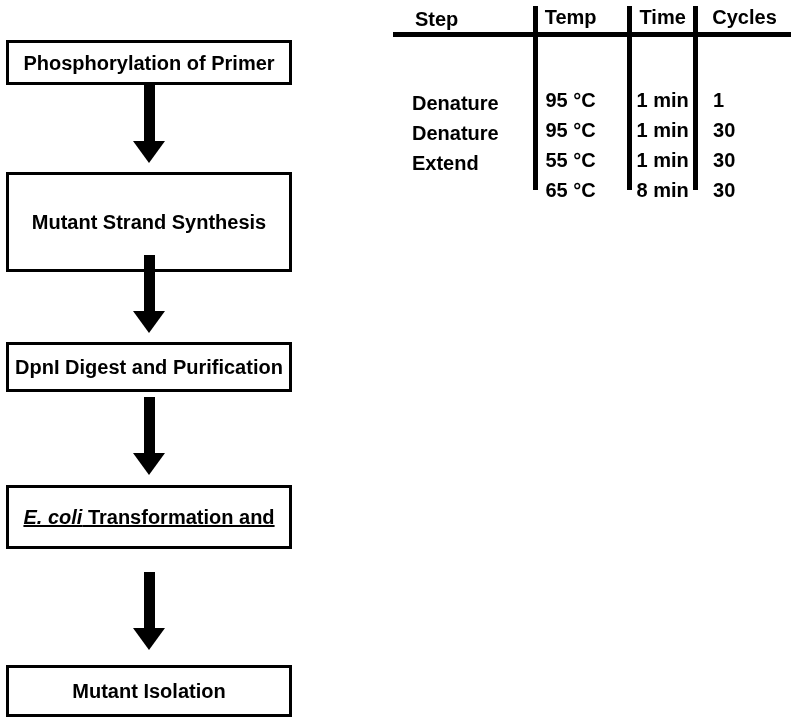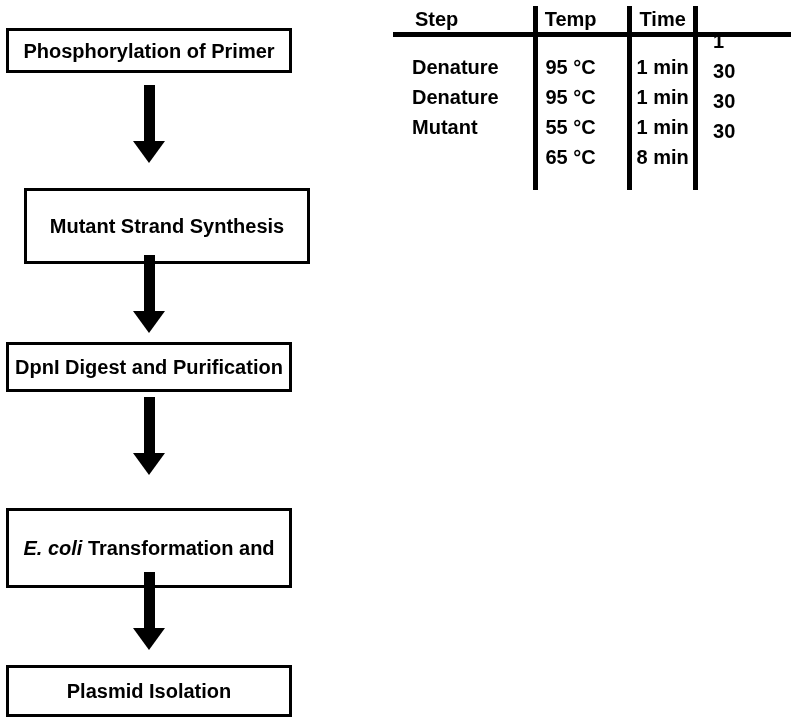--- a/index.html
+++ b/index.html
@@ -9,24 +9,24 @@
   }
 
   
   .flow-box {
     position:absolute; left:6px; width:286px; box-sizing:border-box;
     border:3px solid #000; background:#fff;
     display:flex; flex-direction:column; align-items:center; justify-content:center;
     text-align:center; font-weight:bold; font-size:20px; line-height:34px;
     white-space:nowrap;
   }
-  #box-phos      { top:28px;  height:45px; }
-  #box-synth     { top:188px; height:76px;margin-left:18px; }
+  #box-phos      { top:40px;  height:45px; }
+  #box-synth     { top:172px; height:100px; }
   #box-digest    { top:342px; height:50px;justify-content:center; }
-  #box-transform { top:508px; height:80px; }
+  #box-transform { top:485px; height:64px;text-decoration:underline; }
   #box-isolation { top:665px; height:52px; }
   .flow-box em { font-style:italic; }
 
   
   .arrow { position:absolute; left:133px; width:32px; height:78px; }
   .arrow .stem { width:11px; height:56px; background:#000; margin:0 auto; }
   .arrow .head {
     width:0; height:0; margin:0 auto;
     border-left:16px solid transparent; border-right:16px solid transparent;
     border-top:22px solid #000;
@@ -35,21 +35,21 @@
   #arrow-2 { top:255px; }
   #arrow-3 { top:397px; }
   #arrow-4 { top:572px; }
 
   
   .pcr-table {
     position:absolute; left:393px; top:6px; width:398px; height:184px;
     display:flex; font-size:20px;
   }
   .t-rule { position:absolute; left:0; top:26px; width:100%; height:5px; background:#000; }
-  .t-col { box-sizing:border-box; display:flex; flex-direction:column; }
+  .t-col { box-sizing:border-box; display:flex; flex-direction:column;gap:36px; }
   .t-col-step   { width:152px; }
   .t-col-temp   { width:76px;  border-left:5px solid #000; }
   .t-col-time   { width:71px;  border-left:5px solid #000;margin-left:24px; }
   .t-col-cycles { width:106px; border-left:5px solid #000; }
   .t-hdr {
     height:26px; display:flex; align-items:center; justify-content:center;
     font-weight:bold; white-space:nowrap;
   }
   .t-col-step .t-hdr { justify-content:flex-start; padding-left:22px; }
   .t-cells { padding-top:20px;font-weight:bold; }
@@ -95,32 +95,32 @@
   <div class="flow-box" id="box-transform">
     <div><em>E. coli</em><span> Transformation and</span></div>
   </div>
 
   <div class="arrow" id="arrow-4">
     <div class="stem"></div>
     <div class="head"></div>
   </div>
 
   <div class="flow-box" id="box-isolation">
-    <div>Plasmid Isolation</div>
+    <div>Mutant Isolation</div>
   </div>
 
   <div class="pcr-table">
     <div class="t-rule"></div>
 
     <div class="t-col t-col-step">
       <div class="t-hdr">Step</div>
       <div class="t-cells">
         <div class="t-cell">Denature</div>
         <div class="t-cell">Denature</div>
-        <div class="t-cell">Mutant</div>
+        <div class="t-cell">Extend</div>
       </div>
     </div>
 
     <div class="t-col t-col-temp">
       <div class="t-hdr">Temp</div>
       <div class="t-cells">
         <div class="t-cell">95 °C</div>
         <div class="t-cell">95 °C</div>
         <div class="t-cell">55 °C</div>
         <div class="t-cell">65 °C</div>
@@ -131,20 +131,21 @@
       <div class="t-hdr">Time</div>
       <div class="t-cells">
         <div class="t-cell">1 min</div>
         <div class="t-cell">1 min</div>
         <div class="t-cell">1 min</div>
         <div class="t-cell">8 min</div>
       </div>
     </div>
 
     <div class="t-col t-col-cycles">
+      <div class="t-hdr">Cycles</div>
       <div class="t-cells">
         <div class="t-cell">1</div>
         <div class="t-cell">30</div>
         <div class="t-cell">30</div>
         <div class="t-cell">30</div>
       </div>
     </div>
   </div>
 
 </div>

